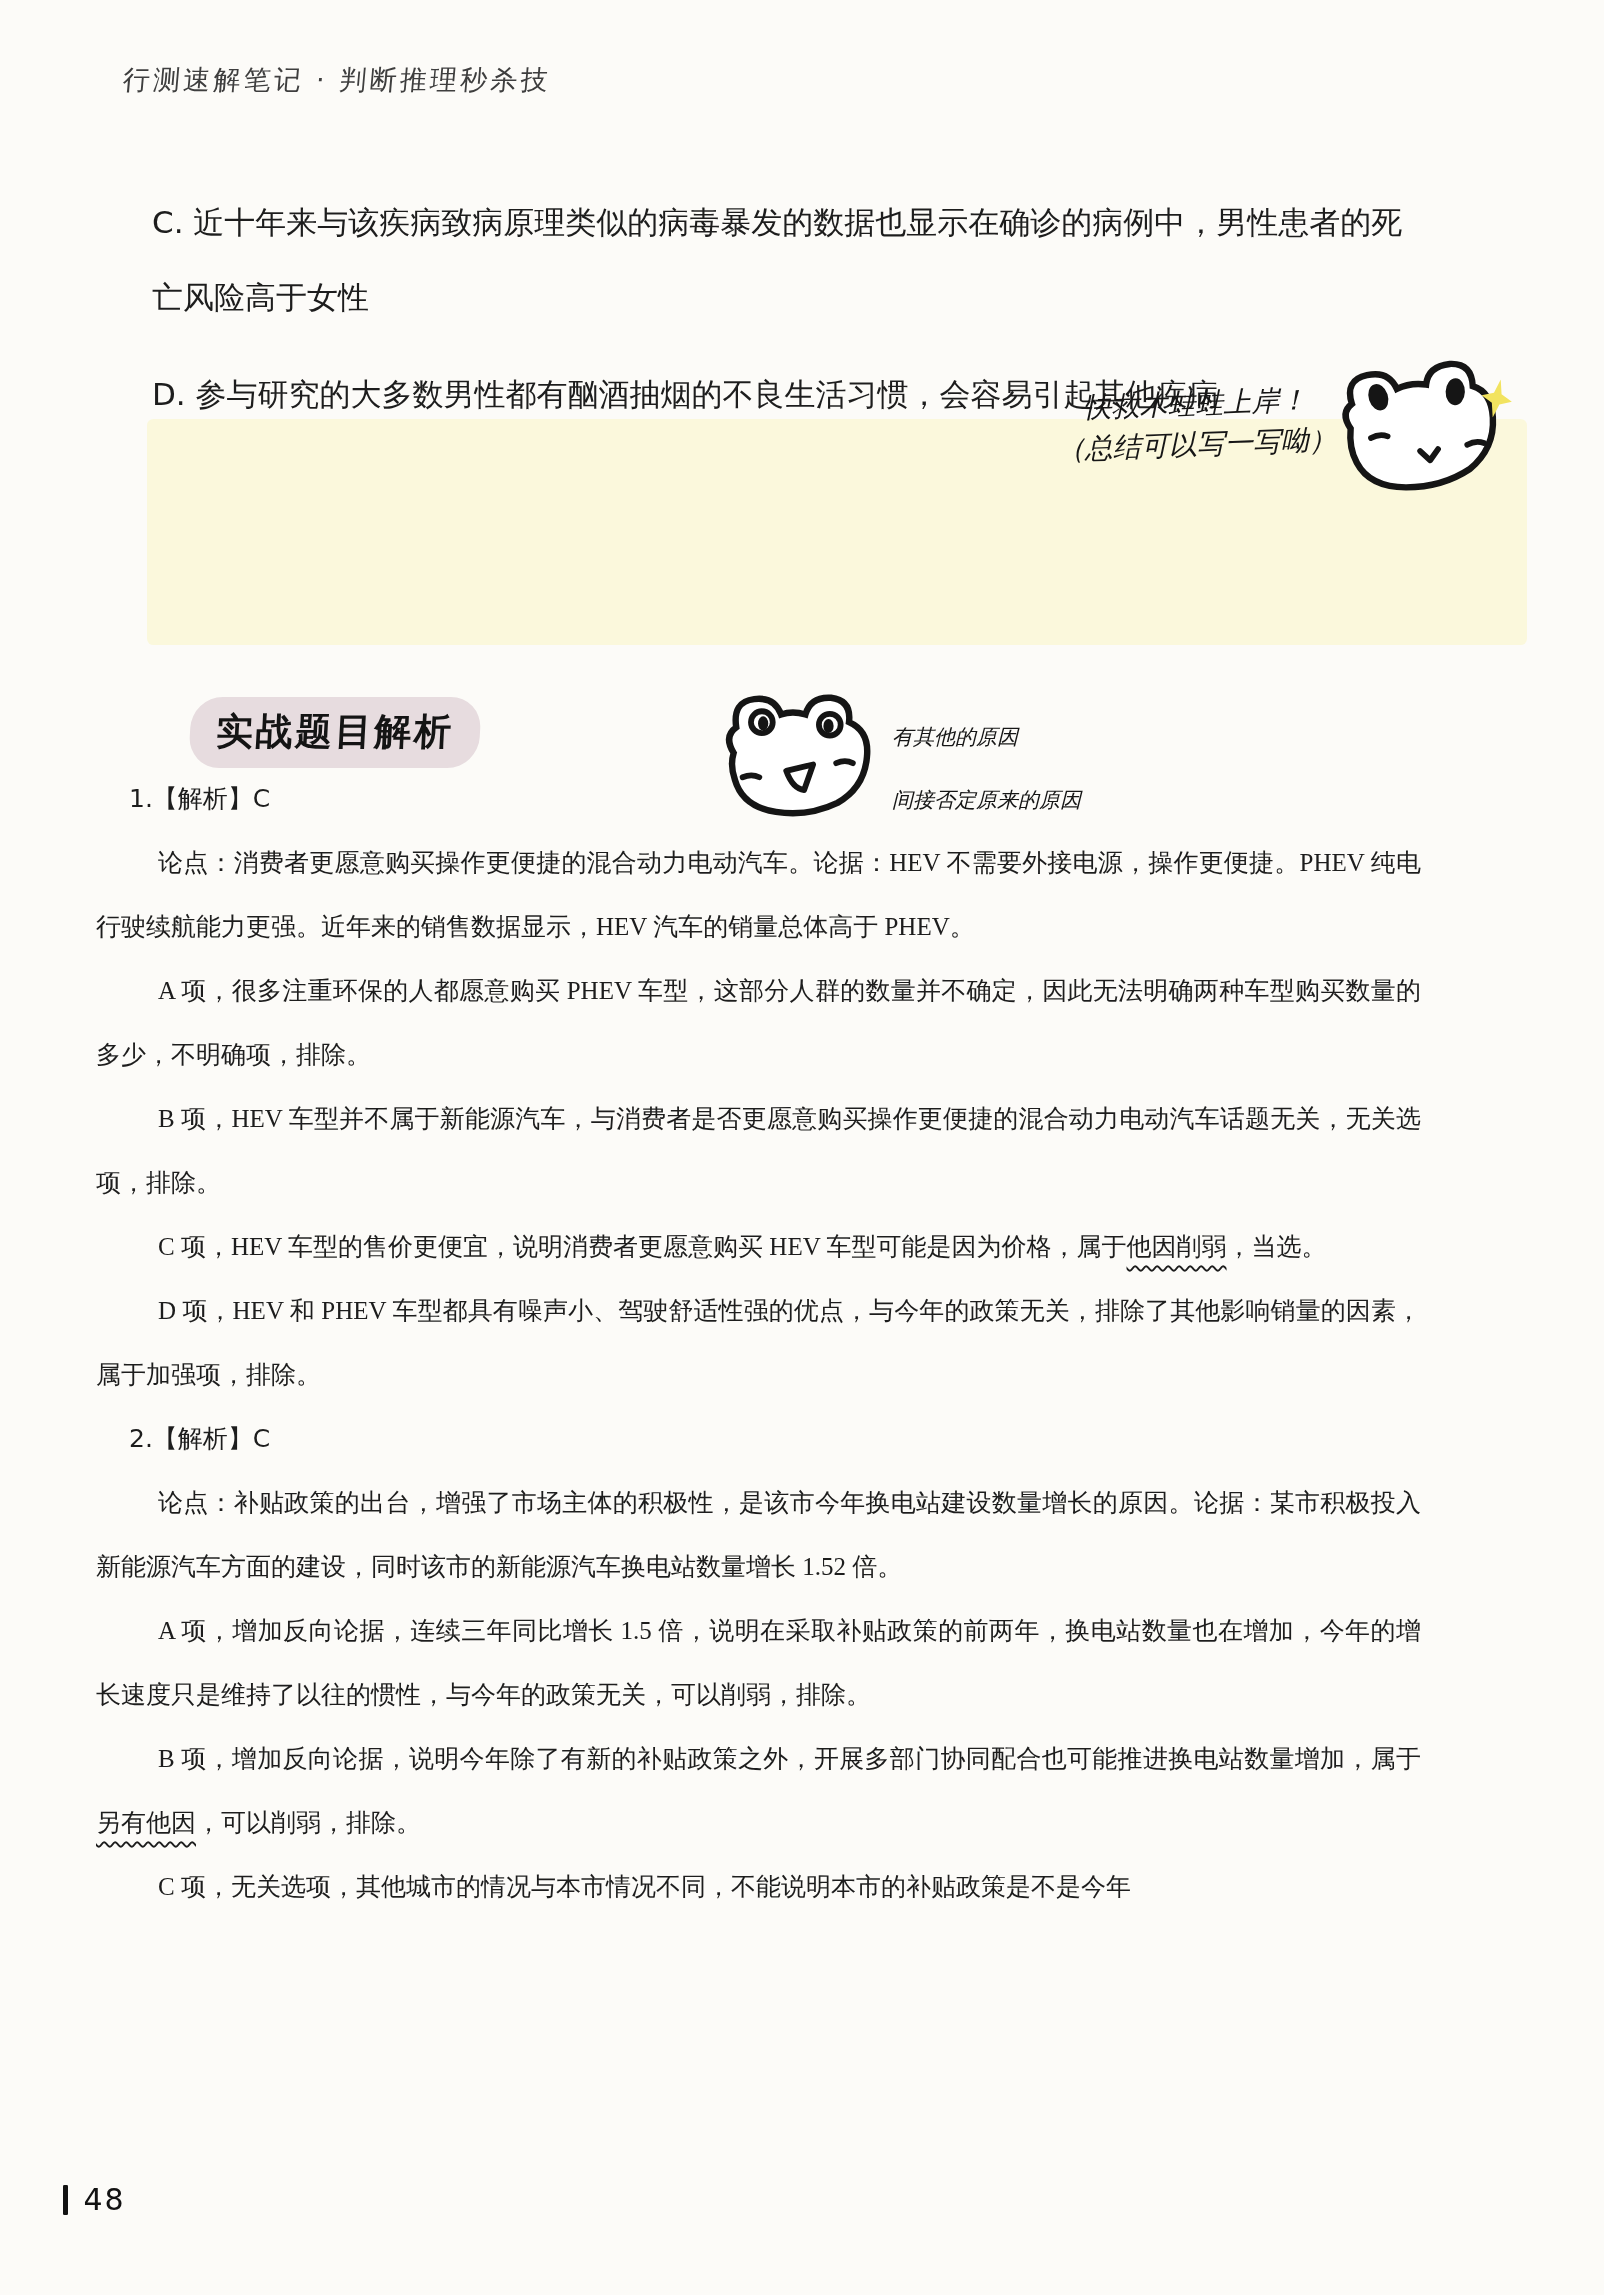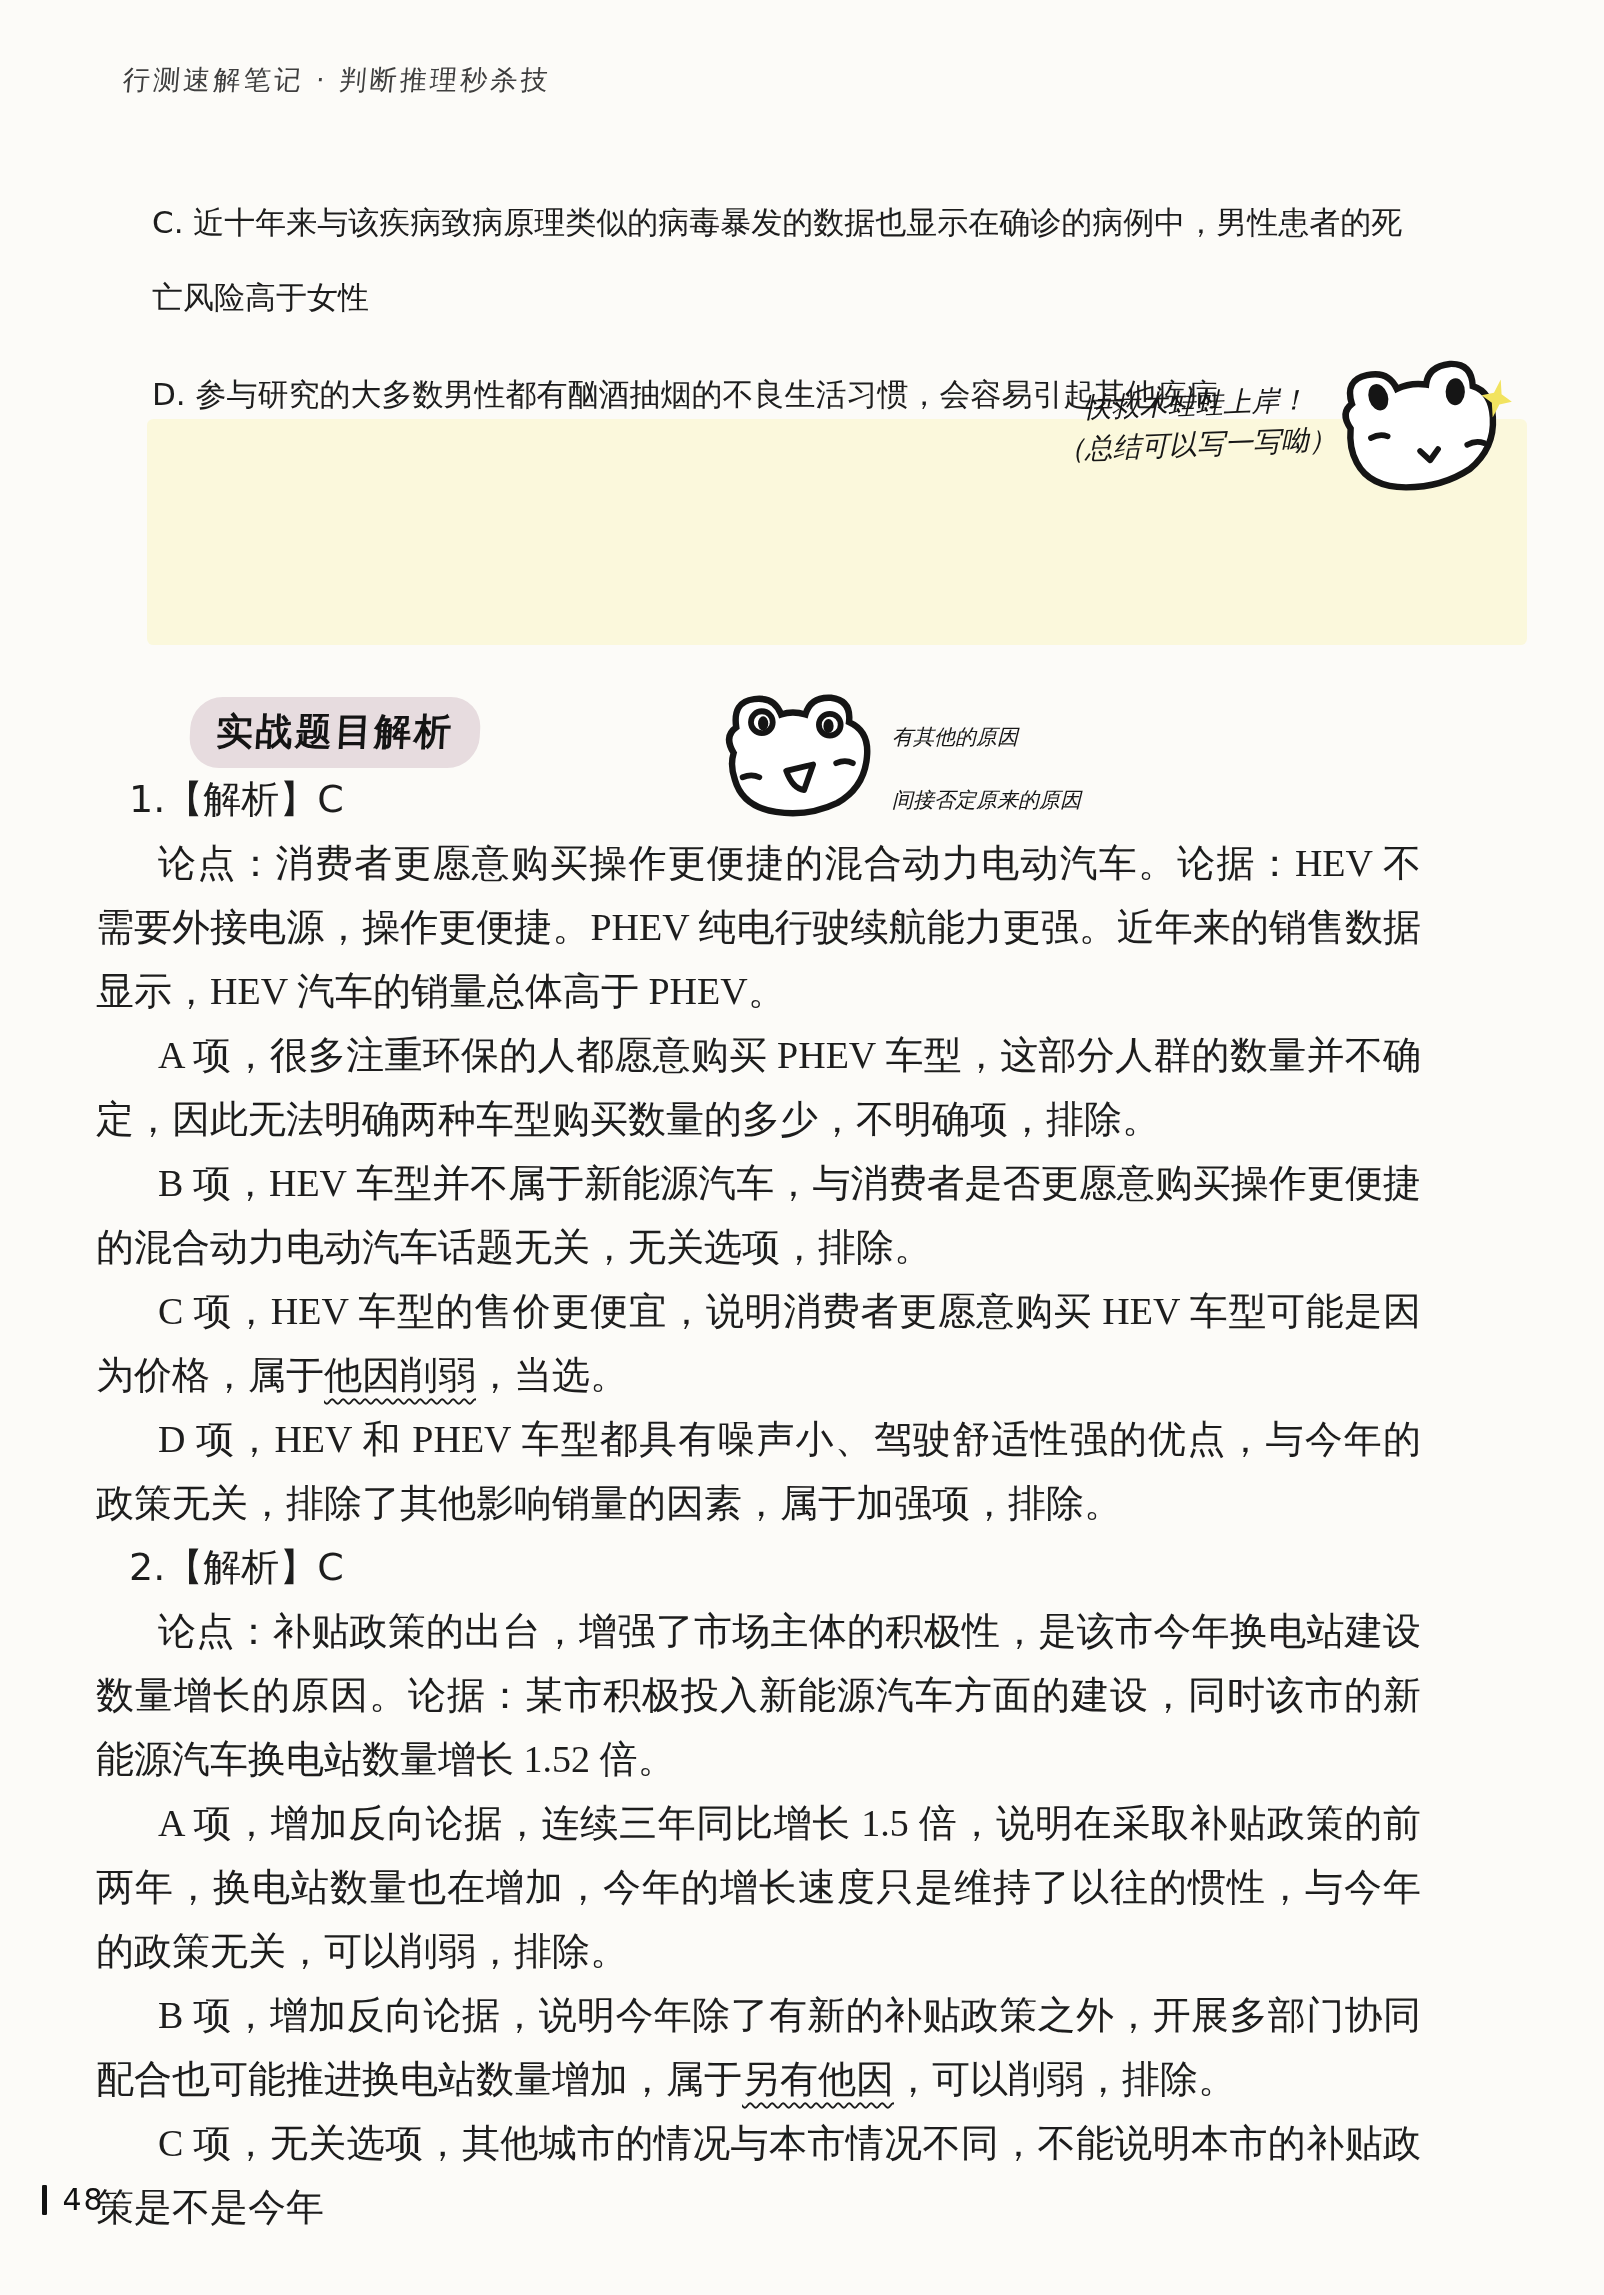--- a/index.html
+++ b/index.html
@@ -49,33 +49,33 @@
   }
   .frog2{position:absolute;left:717px;top:682px;z-index:2;}
   .note2{
     position:absolute;left:892px;top:706px;z-index:2;
     font-size:21px;line-height:63px;font-style:italic;color:#161616;
     white-space:nowrap;
   }
   
   .solutions{
     position:absolute;left:96px;top:767px;width:1325px;
-    font-size:38px;line-height:64px;z-index:2;
+    font-size:25px;line-height:64px;z-index:2;
   }
   .sol-heading{margin-left:33px;font-weight:400;}
   .para{margin:0;text-indent:62px;text-align:justify;font-family:Liberation Serif, serif;}
   .wavy{
     text-decoration-line:underline;
     text-decoration-style:wavy;
     text-decoration-color:#1d1d1d;
     text-decoration-thickness:1.9px;
     text-underline-offset:10.3px;
   }
   
-  .pagenum{position:absolute;left:42px;top:2182px;display:flex;align-items:center;justify-content:space-between;}
+  .pagenum{position:absolute;left:63px;top:2182px;display:flex;align-items:center;justify-content:space-between;}
   .pagenum .bar{display:inline-block;width:5.1px;height:30px;background:#121212;margin-right:15.4px;border-radius:1.3px;}
   .pagenum .num{font-size:30px;letter-spacing:1.9px;color:#121212;}
   svg .ink{stroke:#151515;fill:#ffffff;}
 </style>
 </head>
 <body>
 
 <div class="page">
 
   <div class="header">行测速解笔记 · 判断推理秒杀技</div>

